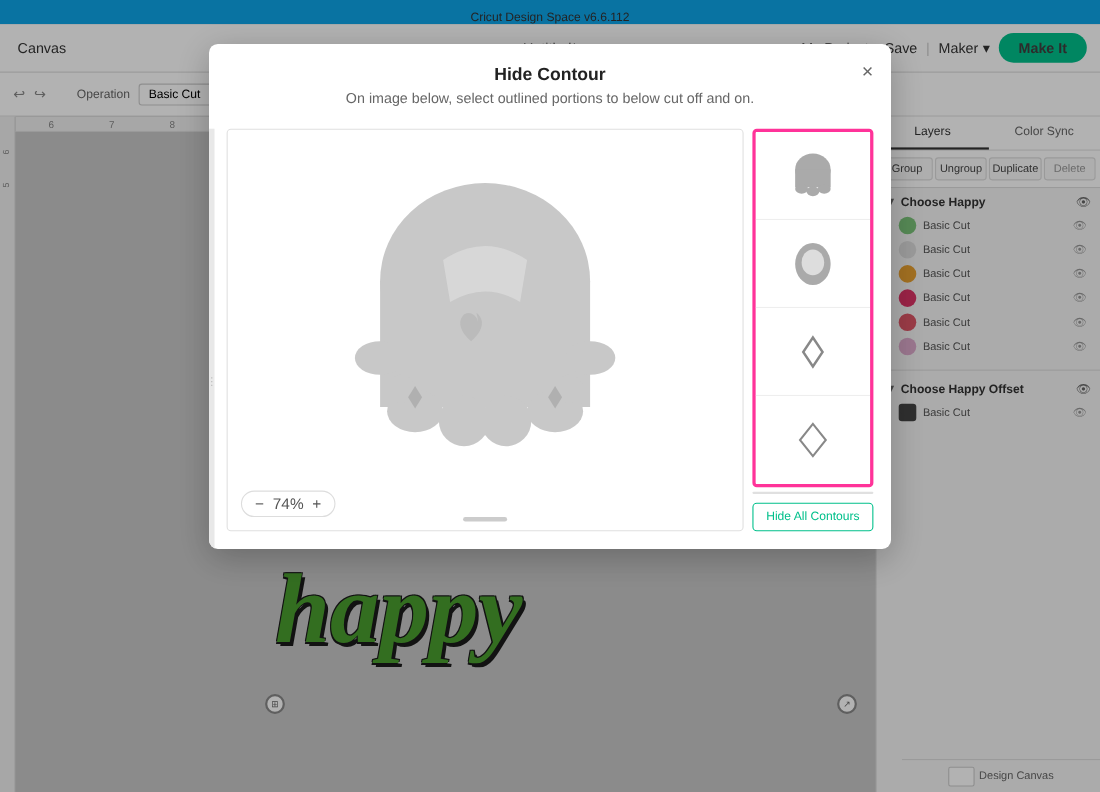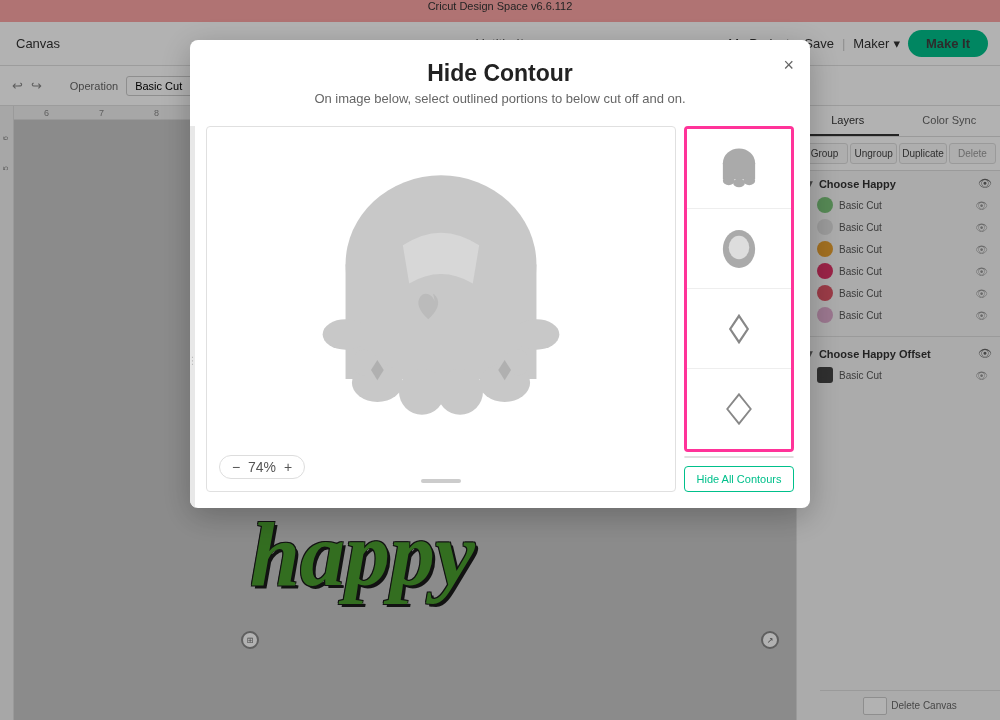--- a/index.html
+++ b/index.html
@@ -7,23 +7,23 @@
       width: 1000px;
       height: 720px;
       overflow: hidden;
       font-family: -apple-system, BlinkMacSystemFont, 'Segoe UI', sans-serif;
       background: #c8c8c8;
     }
 
     
     #title-bar {
       height: 22px;
-      background: #fca5a5;
-      display: flex;
-      align-items: flex-start;
+      background: #0ea5e9;
+      display: flex;
+      align-items: flex-end;
       justify-content: center;
       font-size: 11px;
       color: #333;
     }
 
     
     #app-bar {
       height: 44px;
       background: #fff;
       display: flex;
@@ -336,21 +336,21 @@
       overflow: hidden;
       position: relative;
     }
 
     #modal-header {
       padding: 20px 24px 8px;
       text-align: center;
       position: relative;
     }
     #modal-title {
-      font-size: 23px;
+      font-size: 16px;
       font-weight: 600;
       color: #222;
     }
     #modal-subtitle {
       font-size: 13px;
       color: #666;
       margin-top: 4px;
     }
     #modal-close {
       position: absolute;
@@ -635,21 +635,21 @@
               <circle cx="6" cy="6" r="5" fill="#444"></circle>
             </svg>
         </div>
         <span class="item-label">Basic Cut</span>
         <span class="item-eye">👁</span>
       </div>
     </div>
 
     <div id="bottom-bar">
       <div class="blank-canvas-btn"></div>
-      <span style="font-size:10px;color:#666;">Delete Canvas</span>
+      <span style="font-size:10px;color:#666;">Design Canvas</span>
     </div>
   </div>
 </div>
 
 <div id="modal-overlay">
   <div id="modal">
     <div id="modal-header">
       <div id="modal-title">Hide Contour</div>
       <div id="modal-subtitle">On image below, select outlined portions to below cut off and on.</div>
       <button id="modal-close">×</button>

